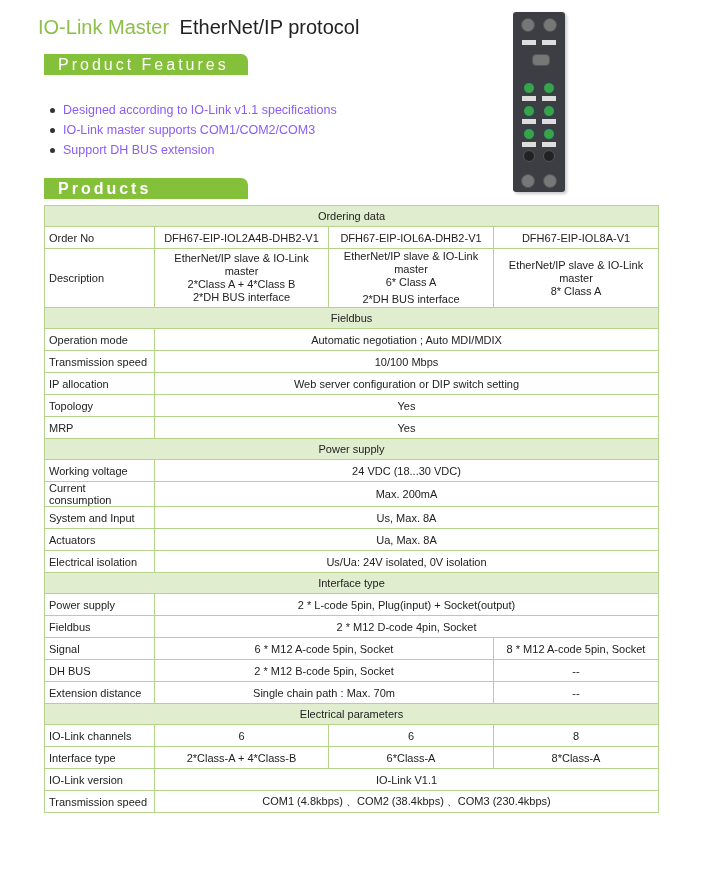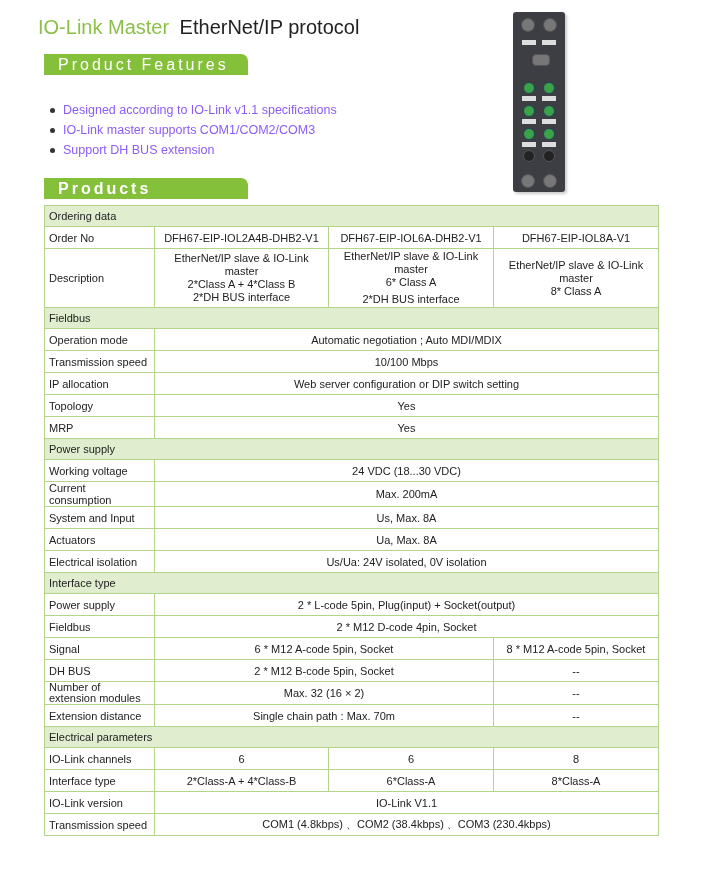--- a/index.html
+++ b/index.html
@@ -14,21 +14,21 @@
   ul.features li { height:20px; line-height:20px; display:flex; align-items:center; }
   ul.features li .dot { width:5px; height:5px; border-radius:50%; background:#333; margin-right:8px; display:inline-block; }
   .device { position:absolute; left:513px; top:12px; width:52px; height:180px; background:#3c3e44; border-radius:3px; box-shadow:2px 2px 3px #ccc; }
   .device .conn { position:absolute; width:12px; height:12px; border-radius:50%; background:#777; border:1px solid #555; }
   .device .led { position:absolute; width:10px; height:10px; border-radius:50%; background:#3aa34a; border:1px solid #245; }
   .device .lab { position:absolute; width:14px; height:5px; background:#ddd; }
   table.spec { position:absolute; left:44px; top:205px; width:614px; border-collapse:collapse; font-size:11px; table-layout:fixed; }
   table.spec td { border:1px solid #b3d48a; padding:0 4px; height:21px; vertical-align:middle; }
   table.spec td.lbl { text-align:left; width:102px; }
   table.spec td.v { text-align:center; }
-  table.spec tr.sec td { background:#e0eecf; text-align:left; height:20px; }
+  table.spec tr.sec td { background:#e0eecf; text-align:center; height:20px; }
   table.spec tr.tall td { height:58px; }
   .multiline { line-height:13px; display:block; }
 </style>
 </head>
 <body>
 
 <div class="title">
   <span class="t1">IO-Link Master</span>
   <span class="t2">EtherNet/IP protocol</span>
 </div>
@@ -174,25 +174,20 @@
         <td class="lbl">Signal</td>
         <td class="v" colspan="2">6 * M12 A-code 5pin, Socket</td>
         <td class="v">8 * M12 A-code 5pin, Socket</td>
       </tr>
   <tr>
         <td class="lbl">DH BUS</td>
         <td class="v" colspan="2">2 * M12 B-code 5pin, Socket</td>
         <td class="v">--</td>
       </tr>
   <tr>
-        <td class="lbl" style="line-height:11px">Number of extension modules</td>
-        <td class="v" colspan="2">Max. 32 (16 × 2)</td>
-        <td class="v">--</td>
-      </tr>
-  <tr>
         <td class="lbl">Extension distance</td>
         <td class="v" colspan="2">Single chain path : Max. 70m</td>
         <td class="v">--</td>
       </tr>
 
   <tr class="sec">
         <td colspan="4">Electrical parameters</td>
       </tr>
   <tr>
         <td class="lbl">IO-Link channels</td>

